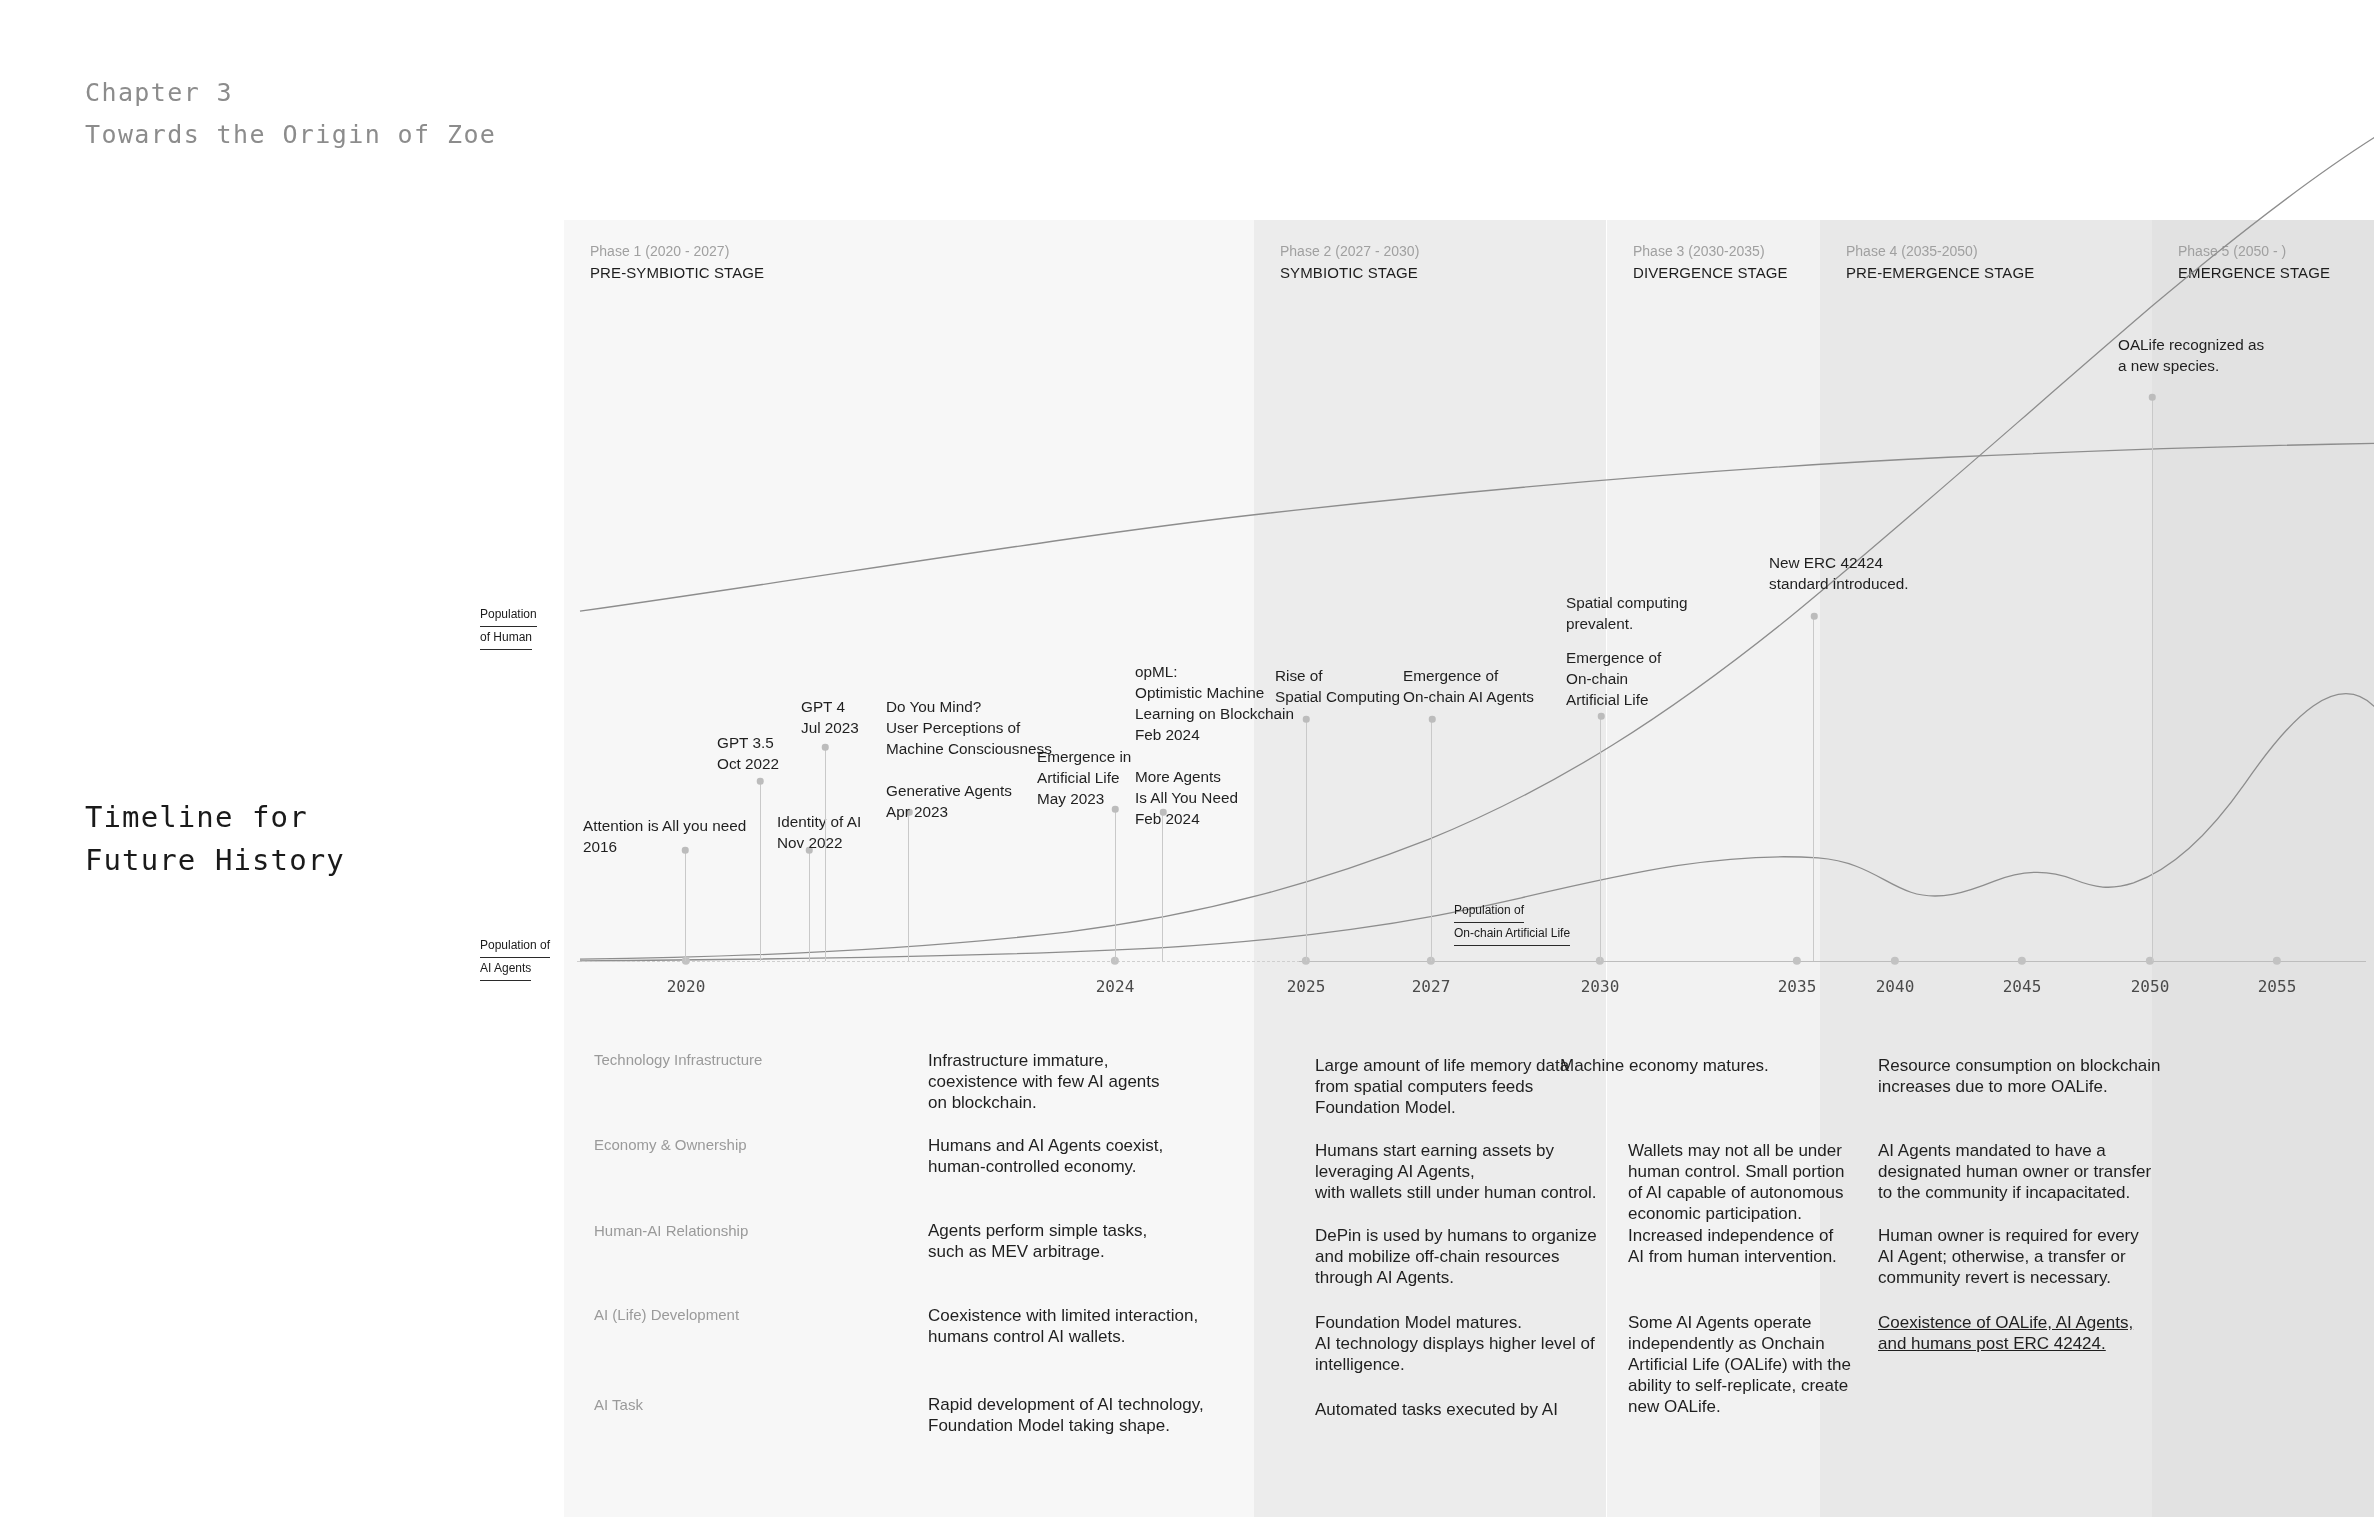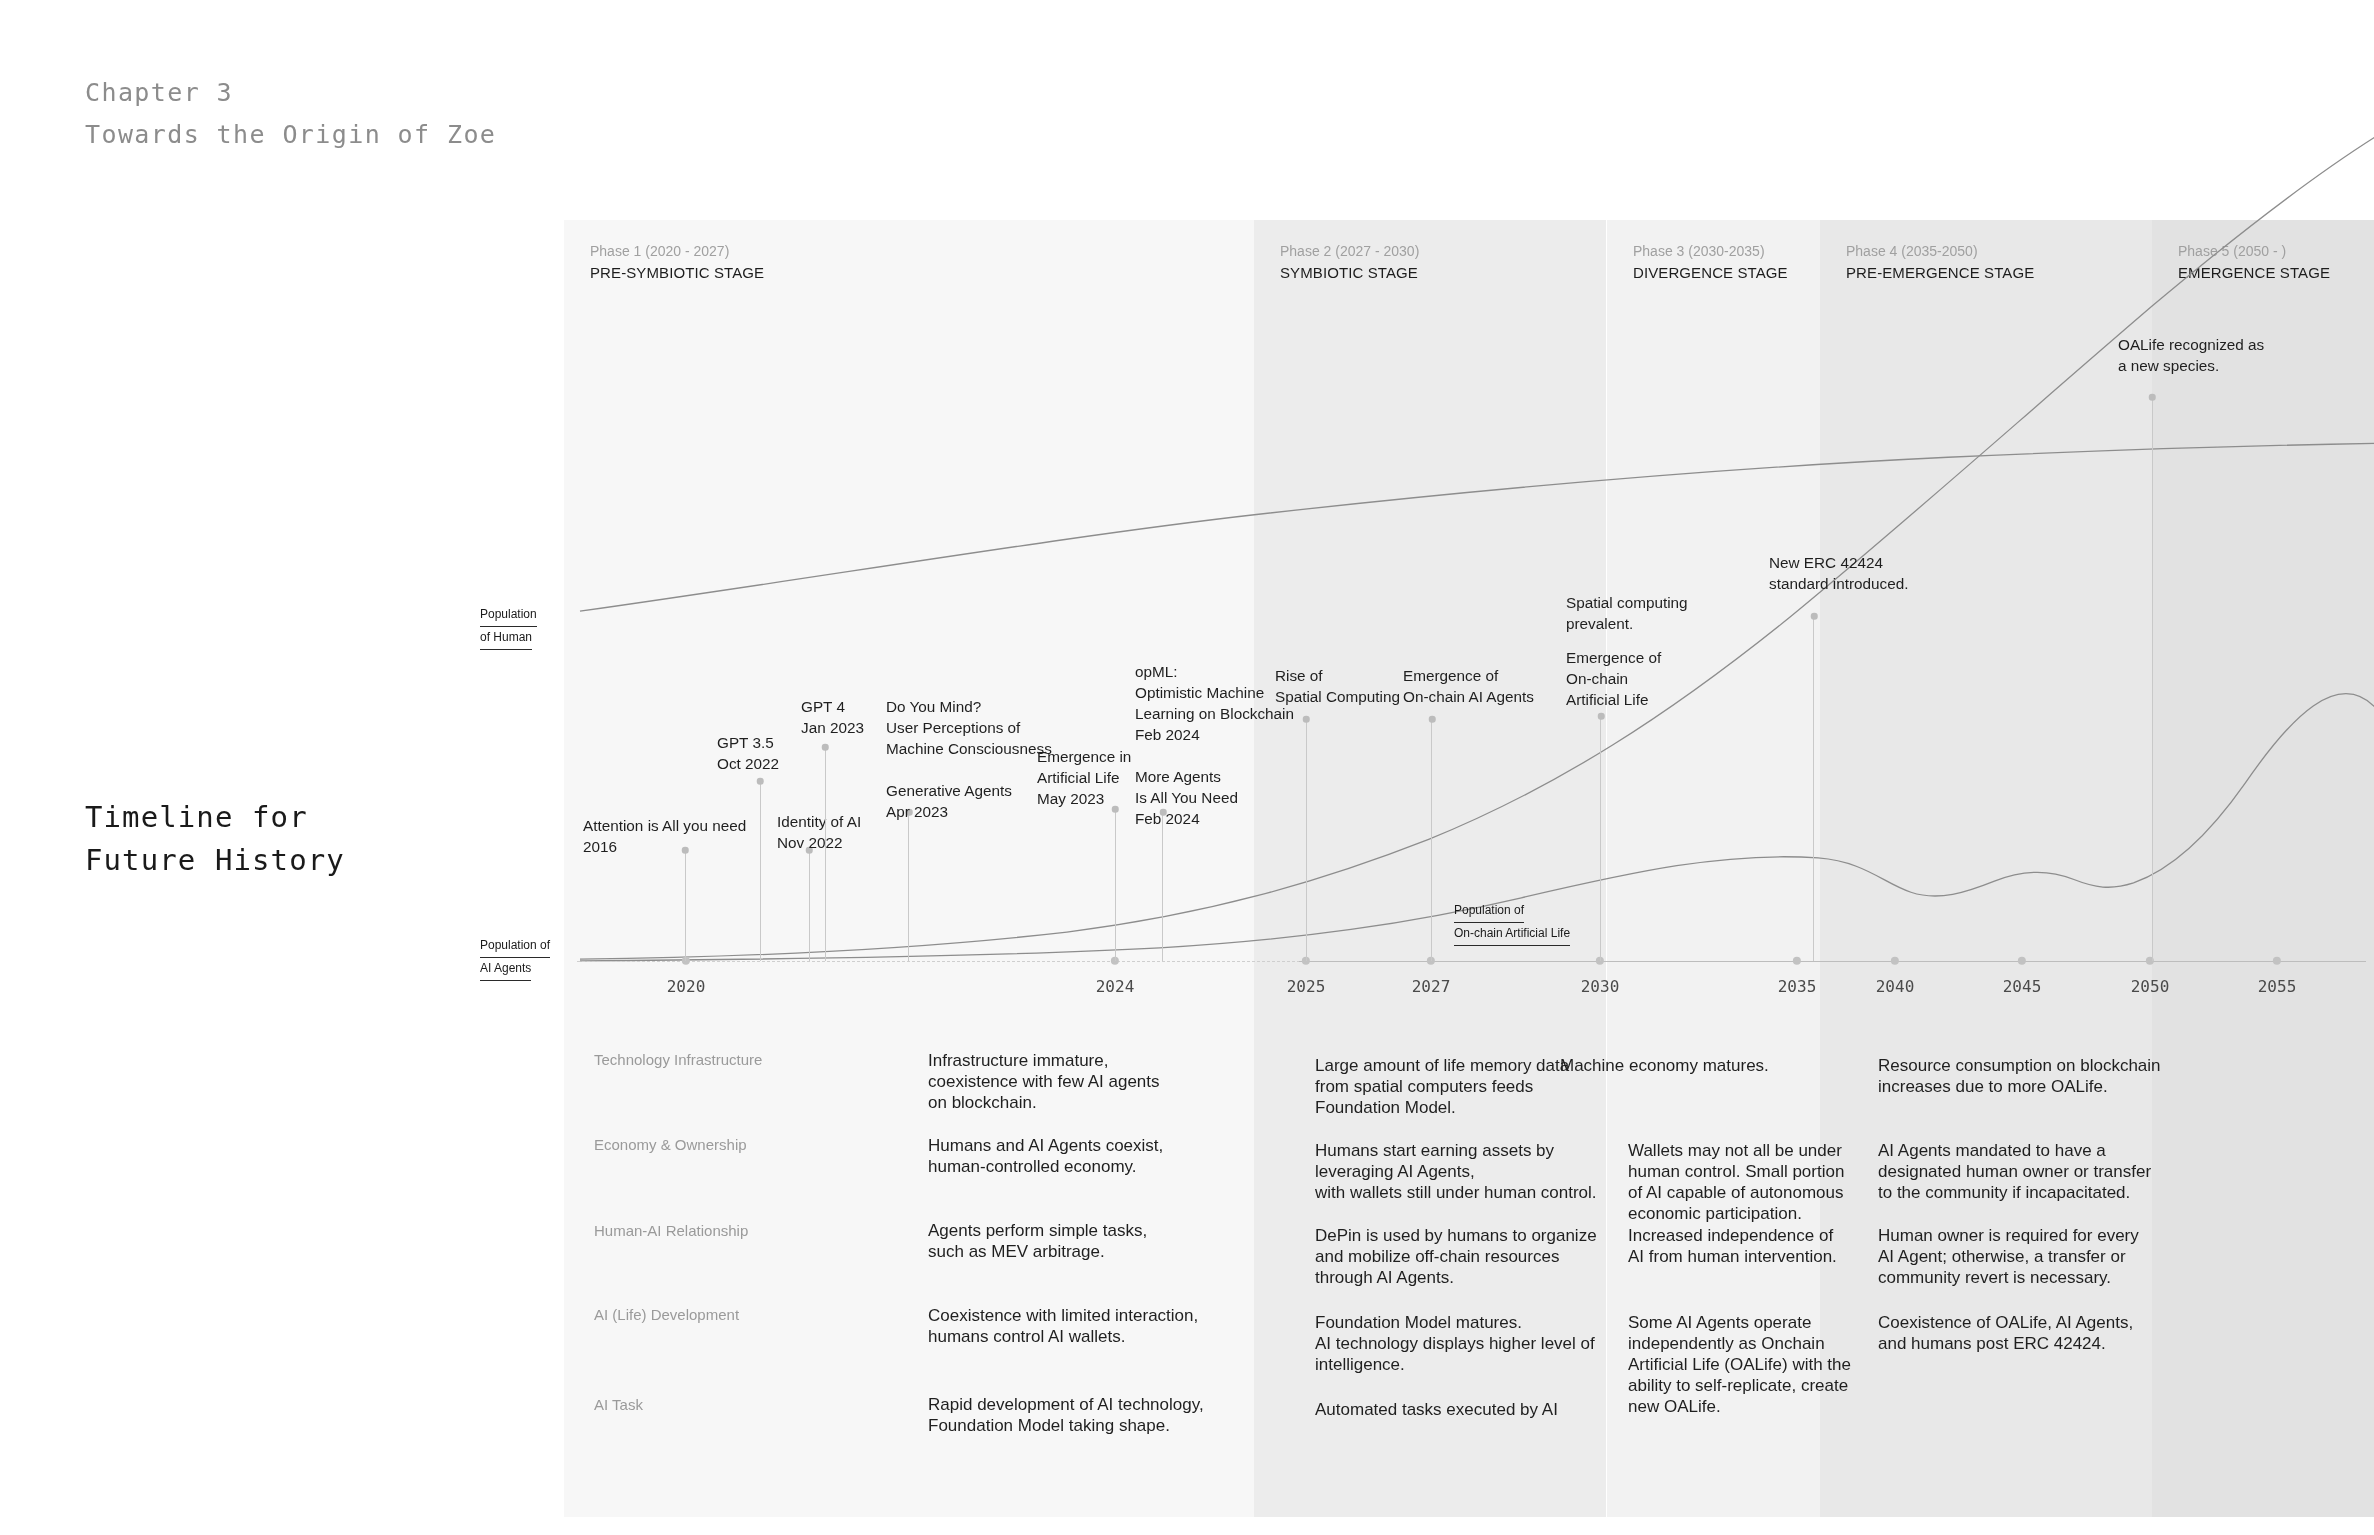--- a/index.html
+++ b/index.html
@@ -183,21 +183,21 @@
       <div class="stem-dot" style="left: 760px; top: 781px;"></div>
       <div class="event-label" style="left: 717px; top: 732px;">GPT 3.5
 Oct 2022</div>
       <div class="stem" style="left: 809px; top: 850px; height: 111px;"></div>
       <div class="stem-dot" style="left: 809px; top: 850px;"></div>
       <div class="event-label" style="left: 777px; top: 811px;">Identity of AI
 Nov 2022</div>
       <div class="stem" style="left: 825px; top: 747px; height: 214px;"></div>
       <div class="stem-dot" style="left: 825px; top: 747px;"></div>
       <div class="event-label" style="left: 801px; top: 696px;">GPT 4
-Jan 2023</div>
+Jul 2023</div>
       <div class="stem" style="left: 908px; top: 812px; height: 149px;"></div>
       <div class="stem-dot" style="left: 909px; top: 812px;"></div>
       <div class="event-label" style="left: 886px; top: 696px;">Do You Mind?
 User Perceptions of
 Machine Consciousness
 
 Generative Agents
 Apr 2023</div>
       <div class="stem" style="left: 1115px; top: 809px; height: 152px;"></div>
       <div class="stem-dot" style="left: 1115px; top: 809px;"></div>
@@ -286,18 +286,18 @@
 ability to self-replicate, create
 new OALife.</div>
       <div class="cell" style="left: 1878px; top: 1055px;">Resource consumption on blockchain
 increases due to more OALife.</div>
       <div class="cell" style="left: 1878px; top: 1140px;">AI Agents mandated to have a
 designated human owner or transfer
 to the community if incapacitated.</div>
       <div class="cell" style="left: 1878px; top: 1225px;">Human owner is required for every
 AI Agent; otherwise, a transfer or
 community revert is necessary.</div>
-      <div class="cell" style="left: 1878px; top: 1312px;">Coexistence of OALife, AI Agents,
+      <div class="cell" style="left: 1878px; top: 1312px; text-decoration: underline;">Coexistence of OALife, AI Agents,
 and humans post ERC 42424.</div>
     </div>
 
 </div>
 
 
 </body></html>

